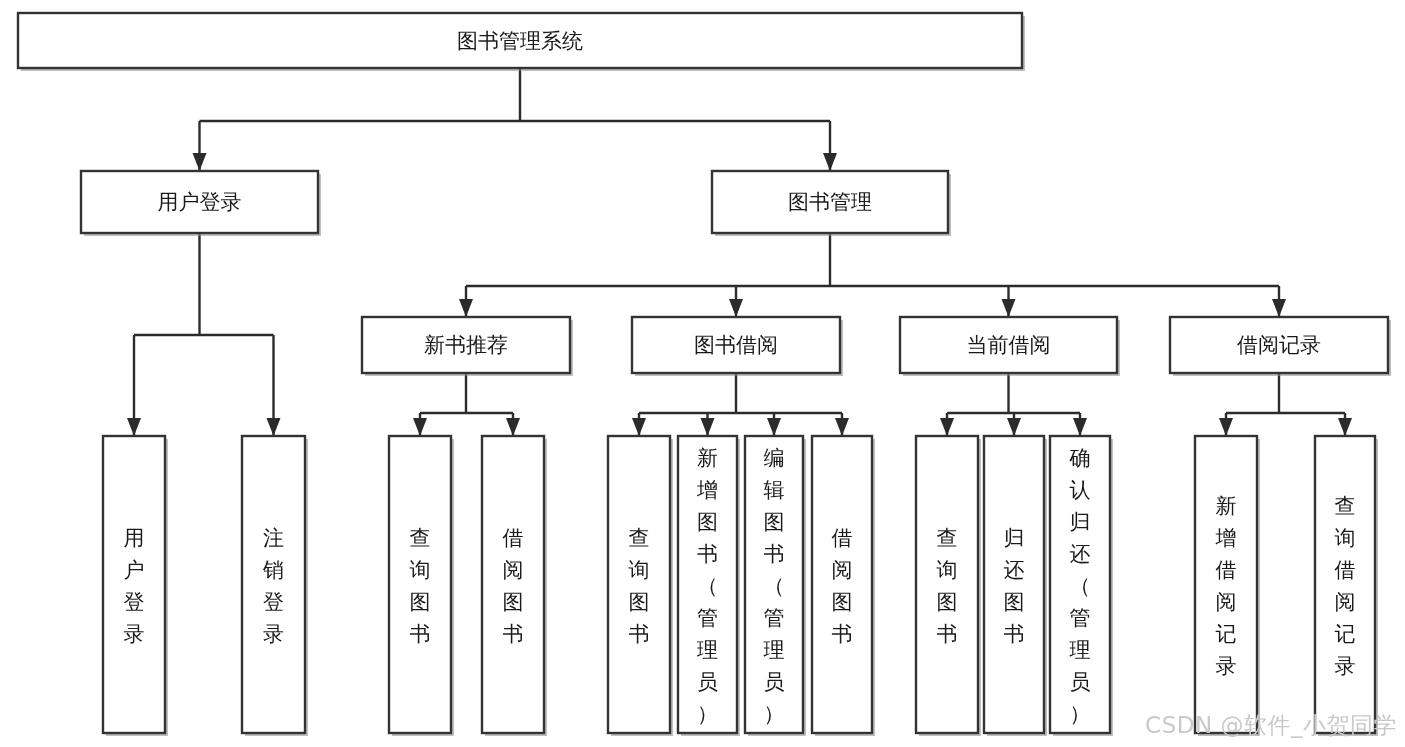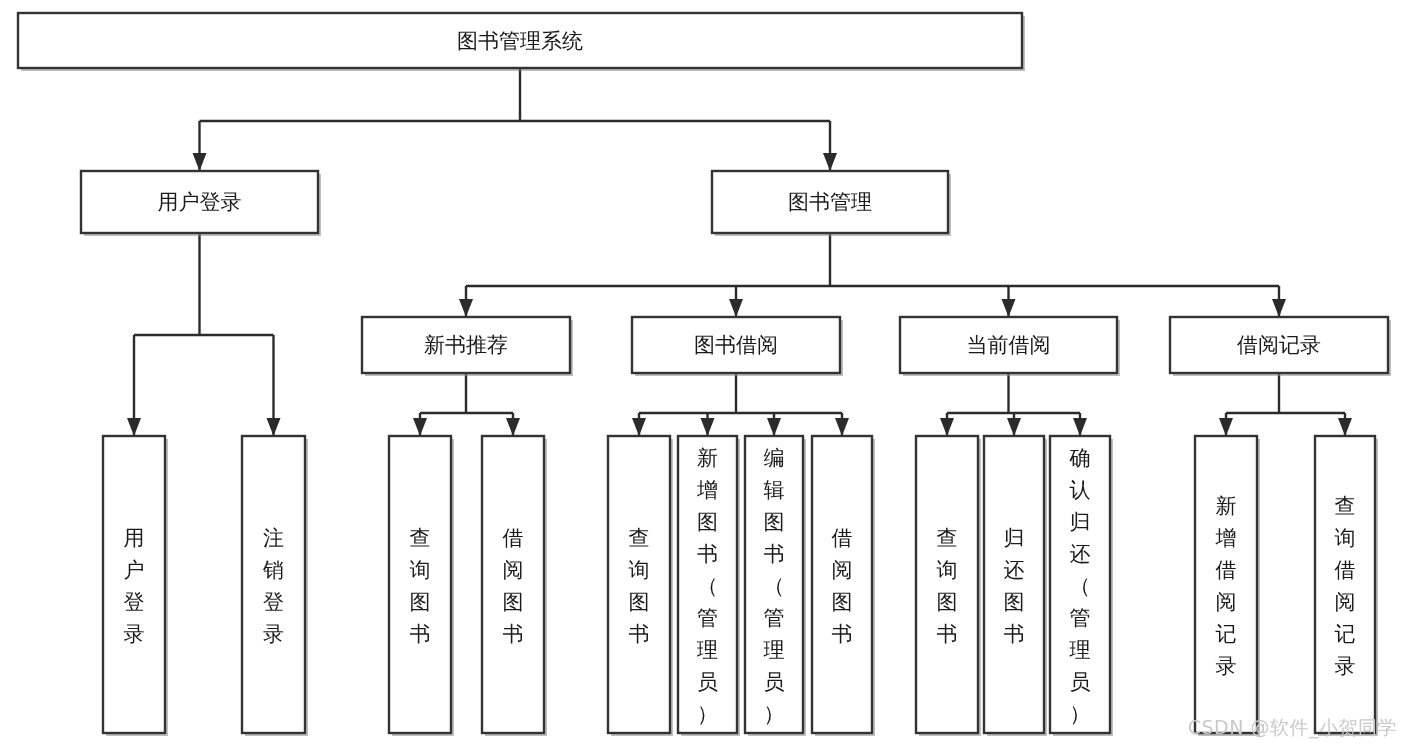--- a/index.html
+++ b/index.html
@@ -48,21 +48,21 @@
     font-family: "DejaVu Sans", "Liberation Sans", sans-serif;
     font-size: 21px;
     fill: #1a1a1a;
     text-anchor: middle;
   }
   .watermark {
     position: absolute;
     right: 8px;
     bottom: 6px;
     font-family: "DejaVu Sans", "Liberation Sans", sans-serif;
-    font-size: 19px;
+    font-size: 23px;
     color: #c9c9c9;
     letter-spacing: 0.5px;
     white-space: nowrap;
     pointer-events: none;
   }
 </style>
 </head>
 <body>
 
 <svg id="diagram" viewBox="0 0 1405 747" xmlns="http://www.w3.org/2000/svg">

